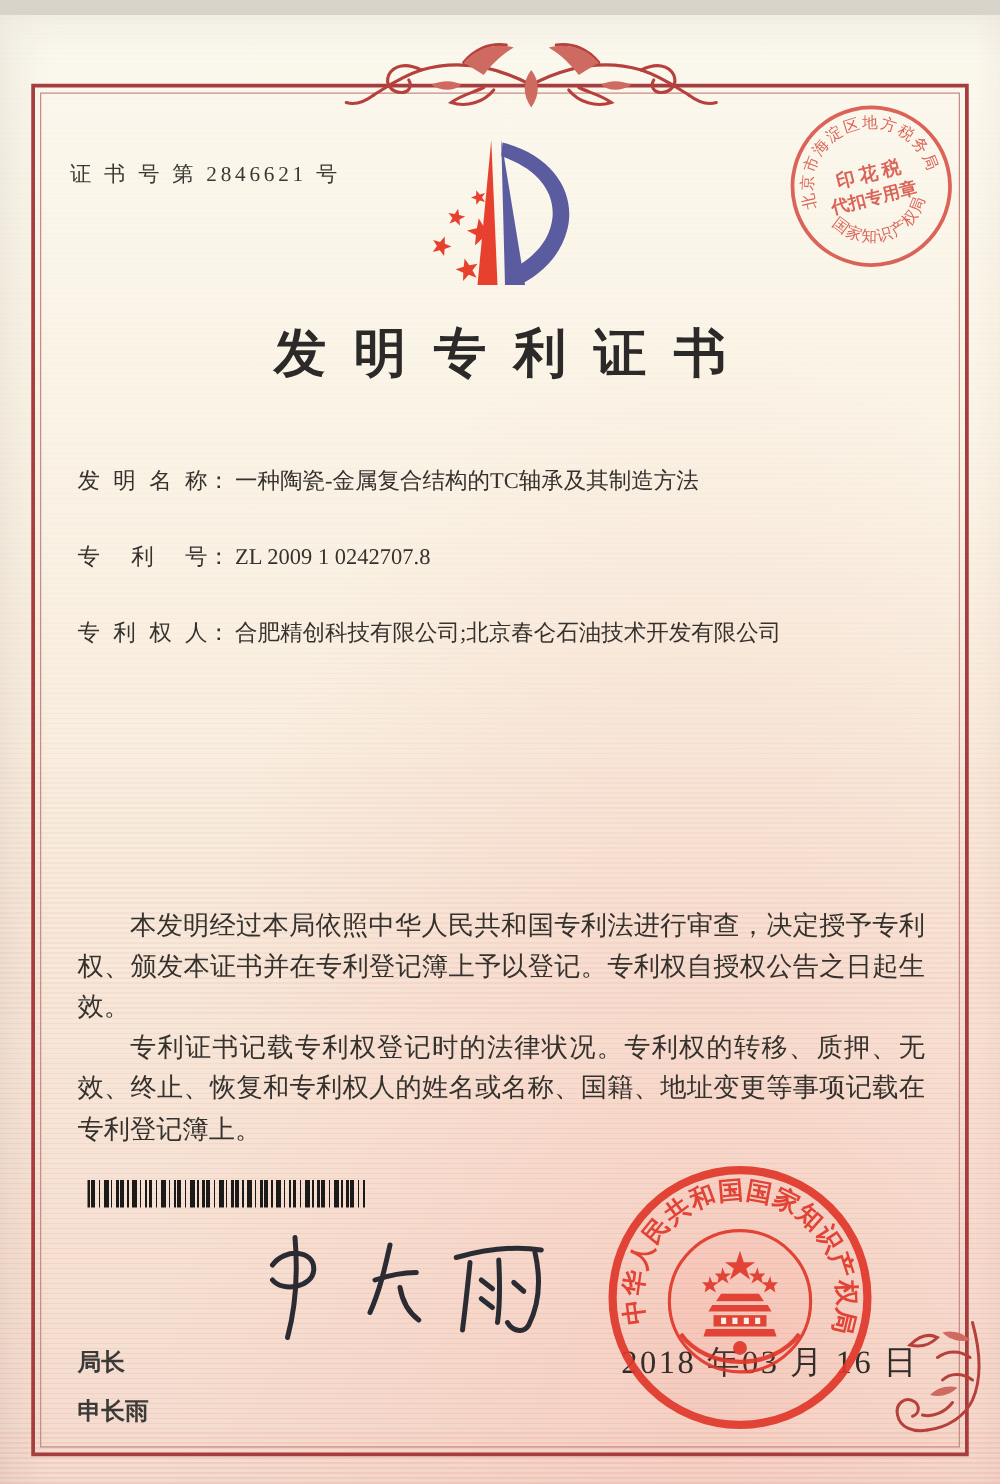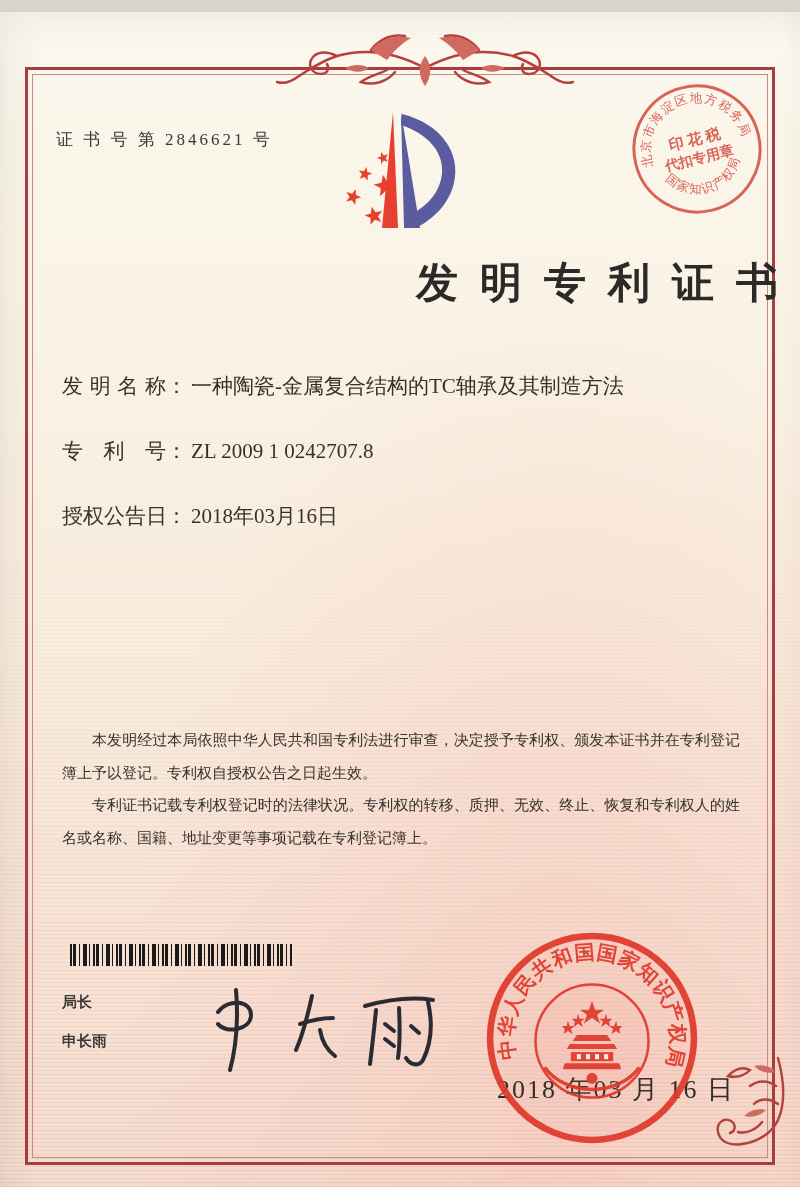--- a/index.html
+++ b/index.html
@@ -14,33 +14,33 @@
   .stripes{
     position:absolute;inset:0;pointer-events:none;
     background:repeating-linear-gradient(0deg, rgba(219,128,116,0.18) 0px, rgba(219,128,116,0.18) 1px, rgba(0,0,0,0) 1px, rgba(0,0,0,0) 4px);
     -webkit-mask-image:linear-gradient(180deg, rgba(0,0,0,0.10) 0%, rgba(0,0,0,0.22) 40%, rgba(0,0,0,0.55) 70%, rgba(0,0,0,0.85) 100%);
     mask-image:linear-gradient(180deg, rgba(0,0,0,0.10) 0%, rgba(0,0,0,0.22) 40%, rgba(0,0,0,0.55) 70%, rgba(0,0,0,0.85) 100%);
   }
   .frame-outer{position:absolute;left:25px;right:25px;top:55px;bottom:34px;border:3px solid #a63e40;}
   .frame-inner{position:absolute;left:32px;right:32px;top:62px;bottom:41px;border:1px solid #c98b86;}
   .cert-number{position:absolute;left:56px;top:116px;font-size:17px;letter-spacing:3px;color:#3a3734;}
   .logo{position:absolute;left:330px;top:96px;}
-  .title{position:absolute;left:0;right:0;top:243px;text-align:right;font-size:42px;font-weight:600;letter-spacing:22px;text-indent:22px;color:#2b2a28;}
+  .title{position:absolute;left:0;right:0;top:243px;text-align:center;font-size:42px;font-weight:600;letter-spacing:22px;text-indent:22px;color:#2b2a28;}
   .fields{position:absolute;left:62px;right:56px;top:360px;}
-  .field{margin-bottom:37px;font-size:21px;color:#35322e;white-space:nowrap;}
+  .field{margin-bottom:37px;font-size:18px;color:#35322e;white-space:nowrap;}
   .field-label{display:inline-block;width:104px;text-align:justify;text-align-last:justify;vertical-align:bottom;}
   .field-colon{display:inline-block;margin-right:4px;}
-  .paragraphs{position:absolute;left:62px;width:678px;top:712px;font-size:15px;line-height:32.5px;color:#35322e;text-align:justify;}
+  .paragraphs{position:absolute;left:62px;width:678px;top:712px;font-size:21px;line-height:32.5px;color:#35322e;text-align:justify;}
   .paragraphs p{margin:0;text-indent:2em;}
   .barcode{
     position:absolute;left:70px;top:932px;width:222px;height:22px;
     background:
       repeating-linear-gradient(90deg,#1c1a19 0 2px,rgba(0,0,0,0) 2px 3px,#1c1a19 3px 6px,rgba(0,0,0,0) 6px 9px,#1c1a19 9px 10px,rgba(0,0,0,0) 10px 13px,#1c1a19 13px 17px,rgba(0,0,0,0) 17px 19px,#1c1a19 19px 20px,rgba(0,0,0,0) 20px 23px);
   }
-  .signoff{position:absolute;left:62px;top:970px;font-family:"Liberation Sans","DejaVu Sans",sans-serif;font-size:15px;font-weight:600;color:#3c3a38;line-height:39px;}
+  .signoff{position:absolute;left:62px;top:1059px;font-family:"Liberation Sans","DejaVu Sans",sans-serif;font-size:19px;font-weight:600;color:#3c3a38;line-height:39px;}
   .signature{position:absolute;left:200px;top:972px;}
   .seal-date{position:absolute;left:497px;top:1060px;font-size:26px;letter-spacing:2px;color:#2e2b28;}
   .seal{position:absolute;left:482px;top:916px;opacity:0.92;}
   .tax-stamp{position:absolute;left:622px;top:62px;transform:rotate(-14deg);opacity:0.88;}
   .ornament-top{position:absolute;left:275px;top:12px;}
   .flourish-br{position:absolute;left:686px;top:1038px;}
   svg text{font-family:"Liberation Serif","DejaVu Serif",serif;}
 </style>
 </head>
 <body>
@@ -124,21 +124,21 @@
   <div class="title">发明专利证书</div>
 
   <div class="fields">
     <div class="field">
       <span class="field-label">发明名称</span><span class="field-colon">：</span><span class="field-value">一种陶瓷-金属复合结构的TC轴承及其制造方法</span>
     </div>
     <div class="field">
       <span class="field-label">专利号</span><span class="field-colon">：</span><span class="field-value">ZL 2009 1 0242707.8</span>
     </div>
     <div class="field">
-      <span class="field-label">授权公告日</span><span class="field-colon">：</span><span class="field-value">2018年03月16日</span>
+      <span class="field-label">专利权人</span><span class="field-colon">：</span><span class="field-value">合肥精创科技有限公司;北京春仑石油技术开发有限公司</span>
     </div>
   </div>
 
   <div class="paragraphs">
     <p>本发明经过本局依照中华人民共和国专利法进行审查，决定授予专利权、颁发本证书并在专利登记簿上予以登记。专利权自授权公告之日起生效。</p>
     <p>专利证书记载专利权登记时的法律状况。专利权的转移、质押、无效、终止、恢复和专利权人的姓名或名称、国籍、地址变更等事项记载在专利登记簿上。</p>
   </div>
 
   <div class="barcode"></div>
 

